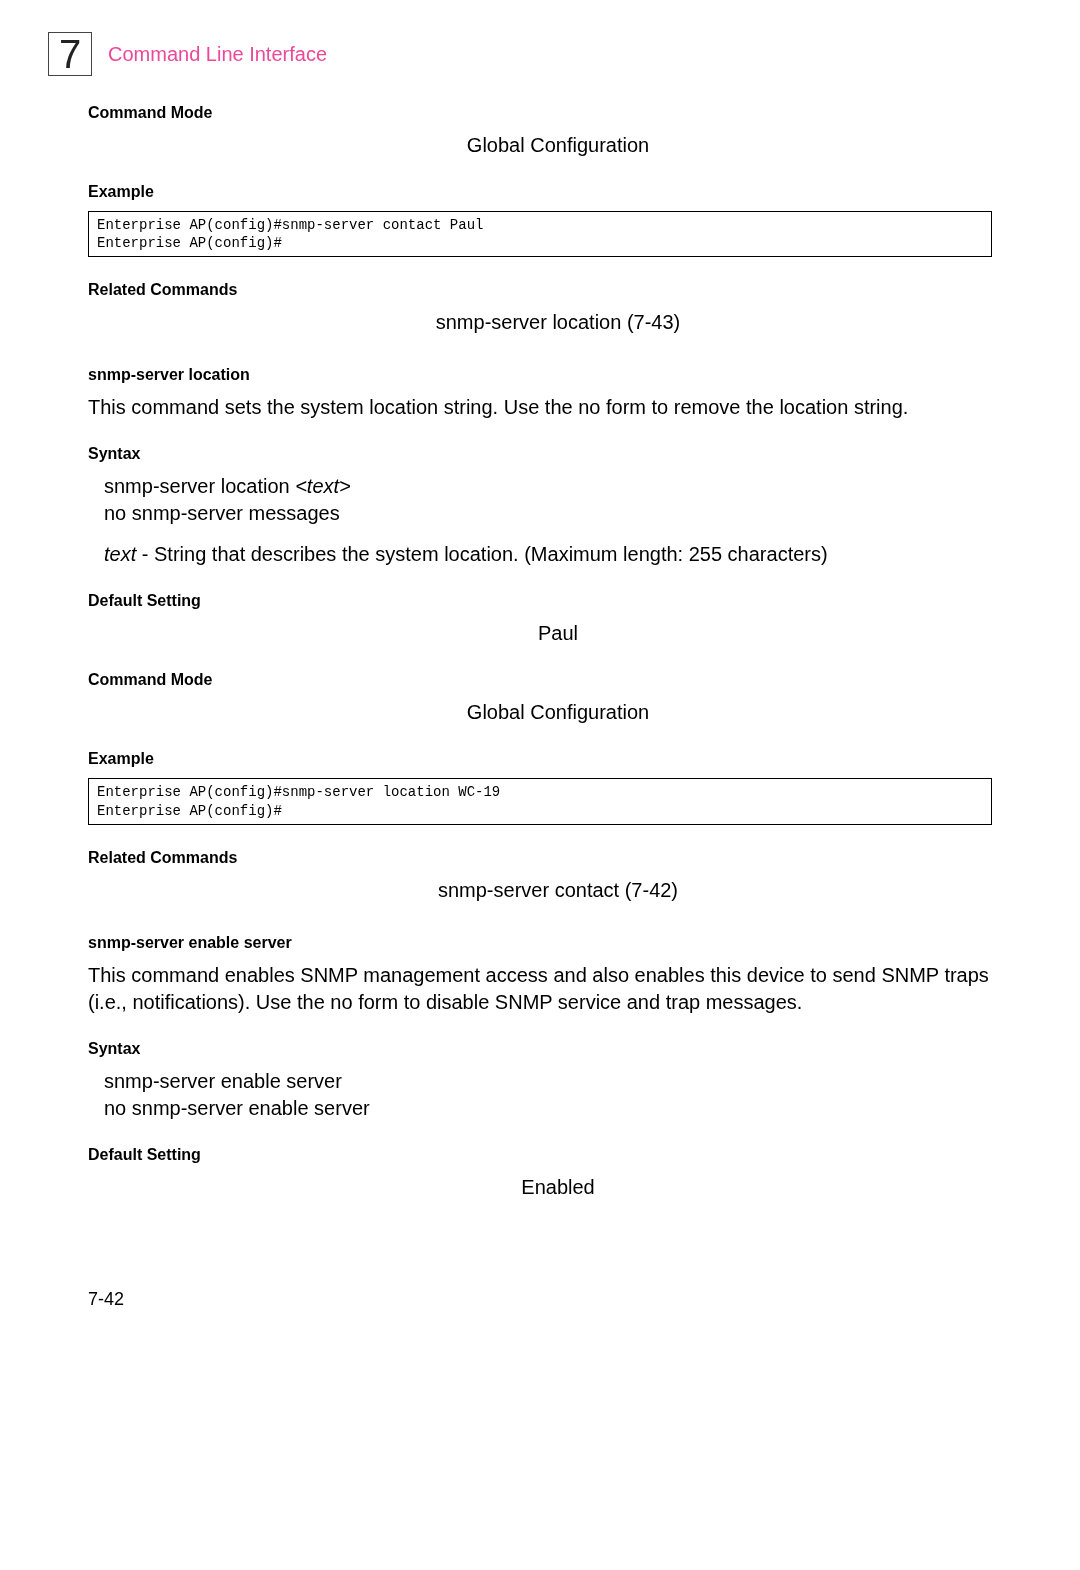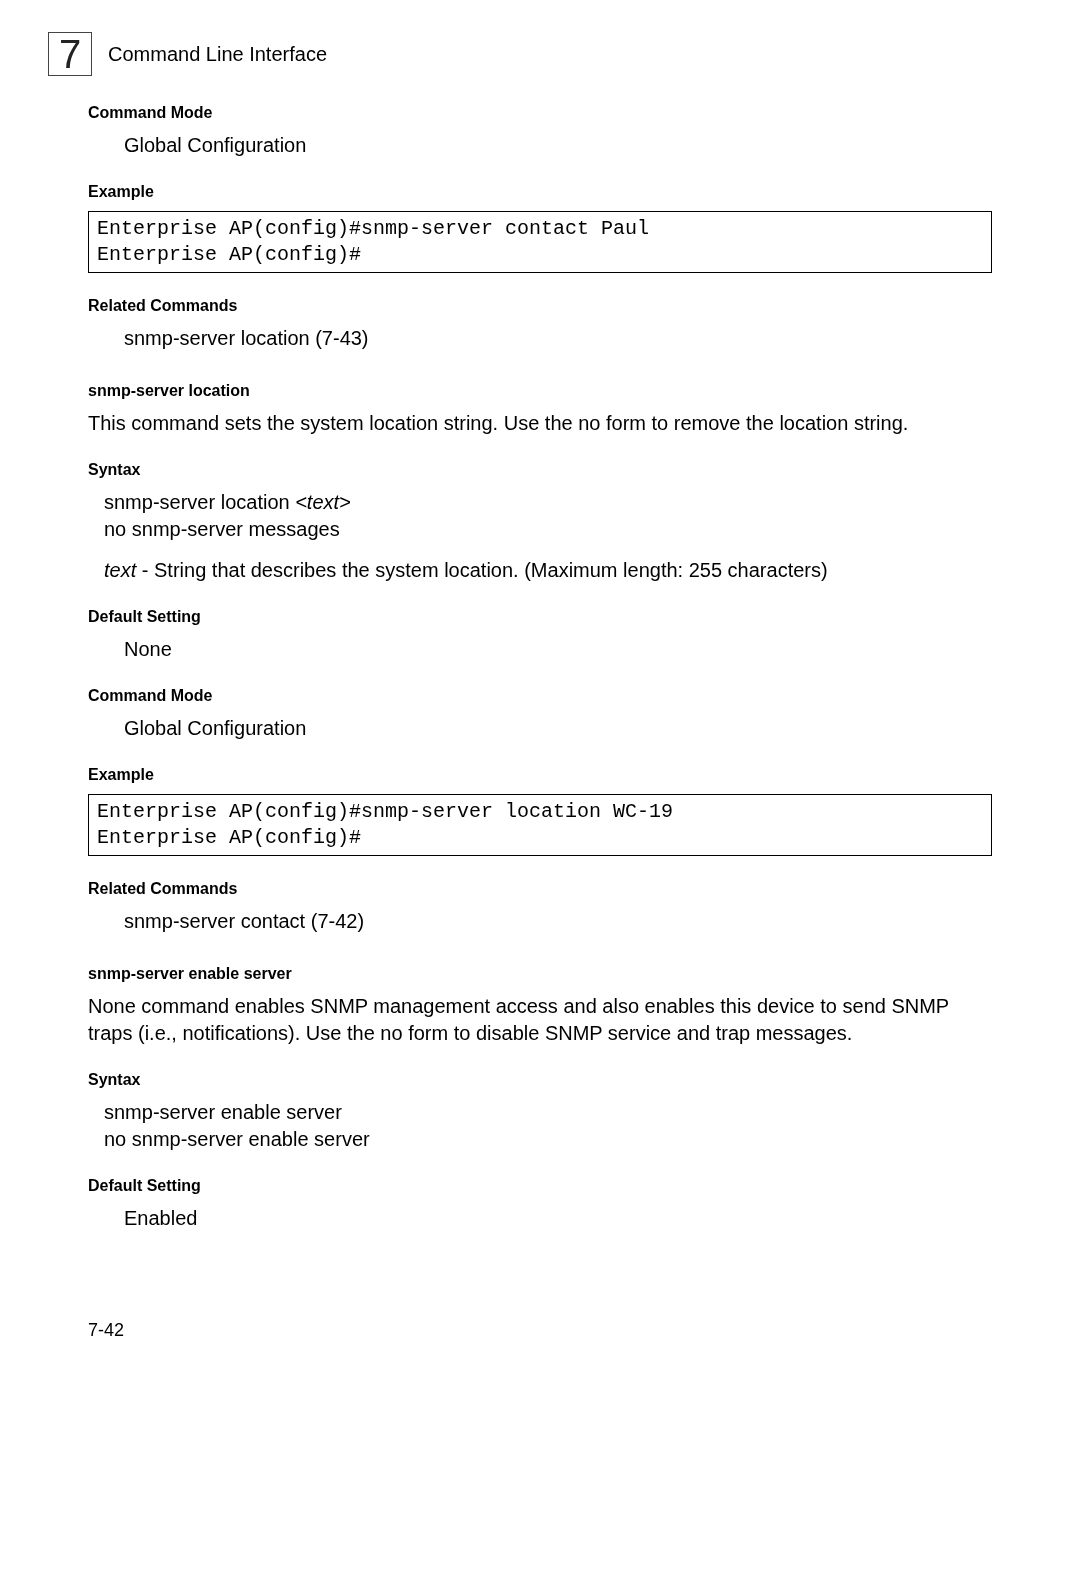--- a/index.html
+++ b/index.html
@@ -30,44 +30,45 @@
     margin-left: -40px;
   }
   .chapter-box span {
     font-size: 40px;
     font-weight: 400;
     color: #232323;
     line-height: 1;
   }
   .header-title {
     font-size: 20px;
-    color: #000000;
+    color: #ec4899;
   }
   .section-head {
     font-weight: bold;
     font-size: 16px;
     margin-top: 24px;
     margin-bottom: 10px;
   }
   .indent-body {
     font-size: 20px;
     margin-left: 36px;
     margin-bottom: 6px;
     line-height: 1.35;
+    text-align: center;
   }
   .body-text {
     font-size: 20px;
     line-height: 1.35;
     margin-bottom: 6px;
   }
   .code-block {
     border: 1px solid #000;
     padding: 4px 8px;
     font-family: "Courier New", monospace;
-    font-size: 20px;
+    font-size: 14px;
     white-space: pre;
     margin-top: 6px;
     margin-bottom: 14px;
     line-height: 1.3;
   }
   .syntax-bold {
     font-weight: normal;
   }
   .italic {
     font-style: italic;
@@ -114,35 +115,35 @@
     <div>
       <span class="syntax-bold">snmp-server location </span><span class="italic">&lt;text&gt;</span>
     </div>
     <div class="syntax-bold">no snmp-server messages</div>
   </div>
   <div class="double-indent" style="margin-top:14px;">
     <span class="italic">text</span><span> - String that describes the system location. (Maximum length: 255 characters)</span>
   </div>
 
   <div class="section-head">Default Setting</div>
-  <div class="indent-body">None</div>
+  <div class="indent-body">Paul</div>
 
   <div class="section-head">Command Mode</div>
   <div class="indent-body">Global Configuration</div>
 
   <div class="section-head">Example</div>
   <div class="code-block">Enterprise AP(config)#snmp-server location WC-19
 Enterprise AP(config)#</div>
 
   <div class="section-head">Related Commands</div>
   <div class="indent-body">snmp-server contact (7-42)</div>
 
   <div class="section-head" style="margin-top:30px;">snmp-server enable server</div>
   <div class="body-text">
-    <span>None command enables SNMP management access and also enables this device to send SNMP traps (i.e., notifications). Use the </span><span class="syntax-bold">no</span><span> form to disable SNMP service and trap messages.</span>
+    <span>This command enables SNMP management access and also enables this device to send SNMP traps (i.e., notifications). Use the </span><span class="syntax-bold">no</span><span> form to disable SNMP service and trap messages.</span>
   </div>
 
   <div class="section-head">Syntax</div>
   <div class="double-indent">
     <div class="syntax-bold">snmp-server enable server</div>
     <div class="syntax-bold">no snmp-server enable server</div>
   </div>
 
   <div class="section-head">Default Setting</div>
   <div class="indent-body">Enabled</div>

